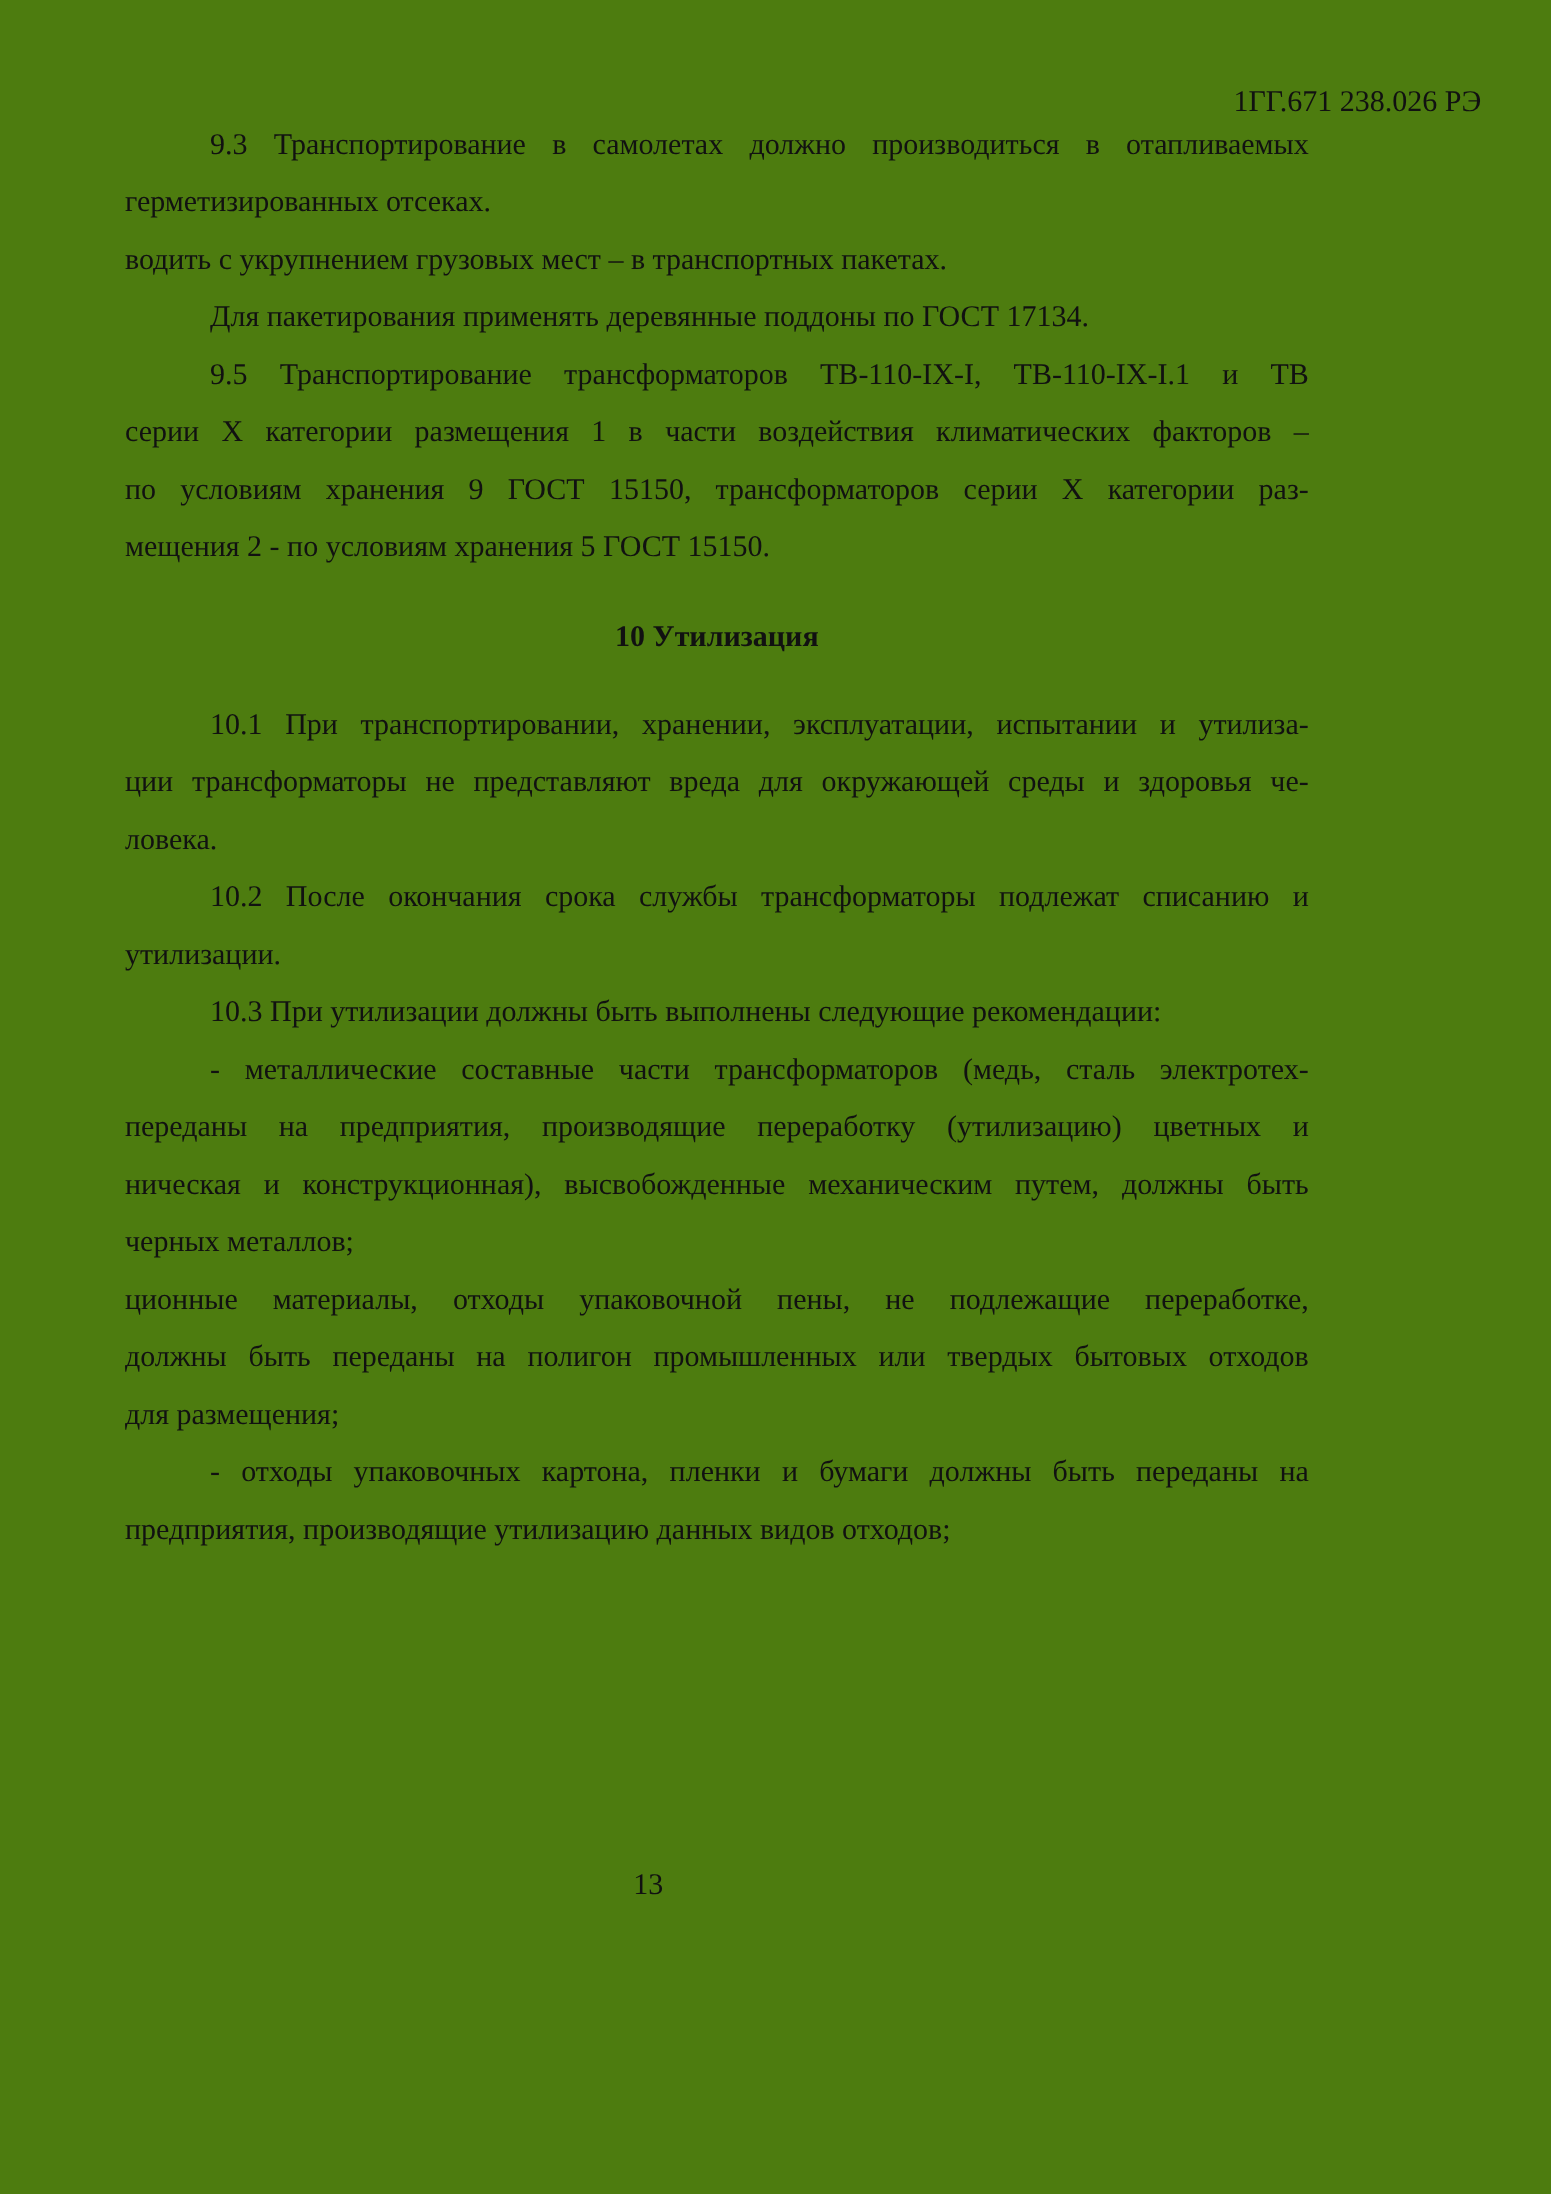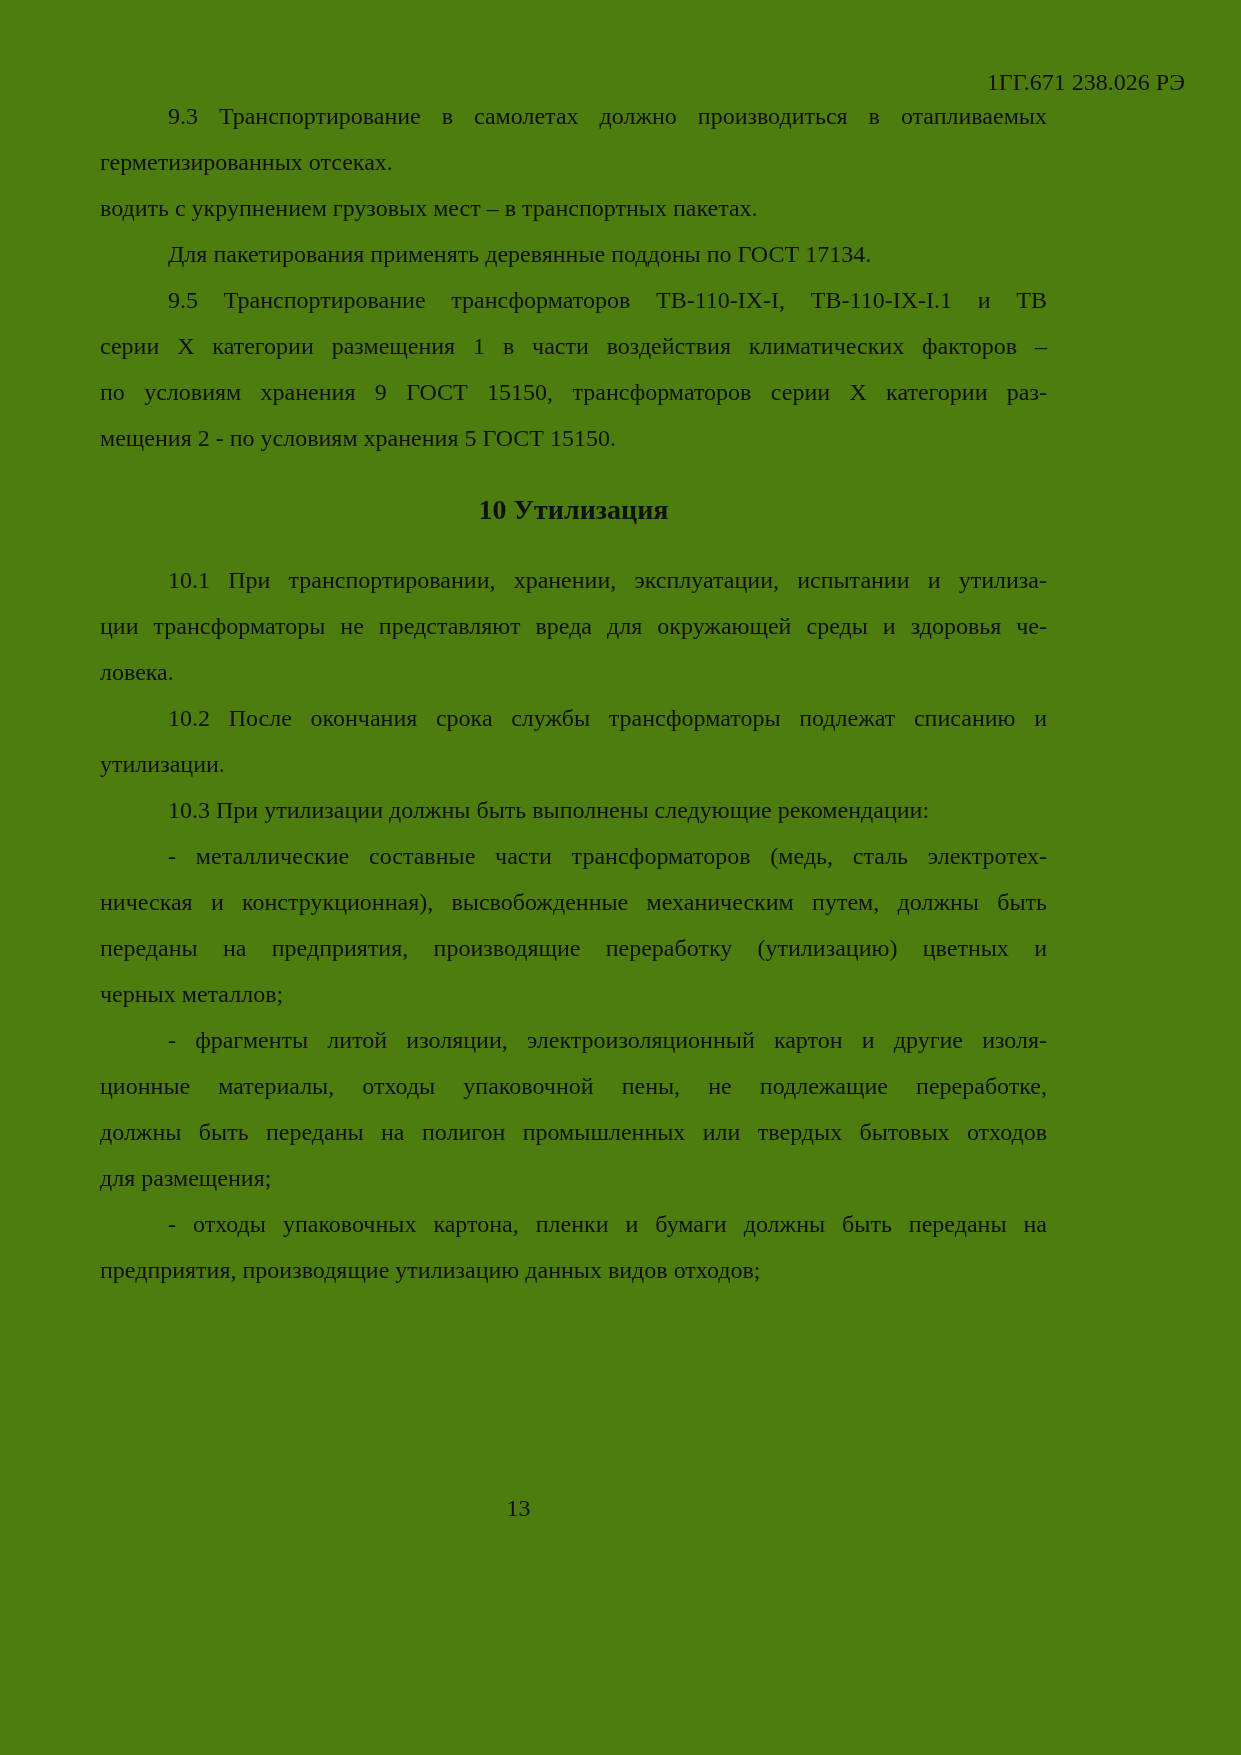--- a/index.html
+++ b/index.html
@@ -54,21 +54,21 @@
     .ln.bullet {
       padding-left: 68px;
     }
     .heading {
       display: block;
       height: 70px;
       line-height: 46px;
       padding-top: 2px;
       text-align: center;
       font-weight: bold;
-      font-size: 28px;
+      font-size: 24px;
     }
     .gap-before-heading { height: 24px; }
     .page-number {
       position: absolute;
       top: 1494px;
       left: 0;
       width: 1097px;
       text-align: center;
       font-size: 24px;
       line-height: 28px;
@@ -120,27 +120,26 @@
       <span class="ln indent">10.2 После окончания срока службы трансформаторы подлежат списанию и</span>
       <span class="ln last">утилизации.</span>
     </div>
 
     <div>
       <span class="ln indent last">10.3 При утилизации должны быть выполнены следующие рекомендации:</span>
     </div>
 
     <div>
       <span class="ln bullet">-  металлические составные части трансформаторов (медь, сталь электротех-</span>
+      <span class="ln">переданы на предприятия, производящие переработку (утилизацию) цветных и</span>
       <span class="ln">ническая и конструкционная), высвобожденные механическим путем, должны быть</span>
-      <span class="ln">переданы на предприятия, производящие переработку (утилизацию) цветных и</span>
       <span class="ln last">черных металлов;</span>
     </div>
 
     <div>
-      <span class="ln bullet">-  фрагменты литой изоляции, электроизоляционный картон и другие изоля-</span>
       <span class="ln">ционные материалы, отходы упаковочной пены, не подлежащие переработке,</span>
       <span class="ln">должны быть переданы на полигон промышленных или твердых бытовых отходов</span>
       <span class="ln last">для размещения;</span>
     </div>
 
     <div>
       <span class="ln bullet">-  отходы упаковочных картона, пленки и бумаги должны быть переданы на</span>
       <span class="ln last">предприятия, производящие утилизацию данных видов отходов;</span>
     </div>
 

